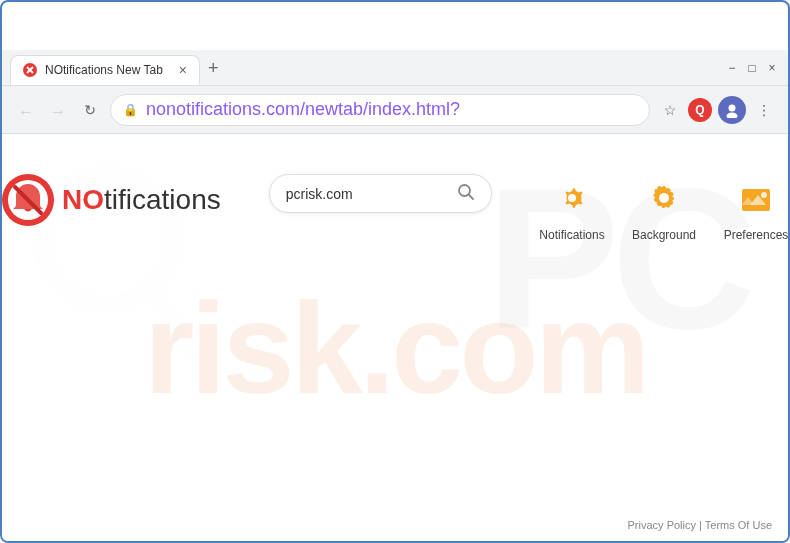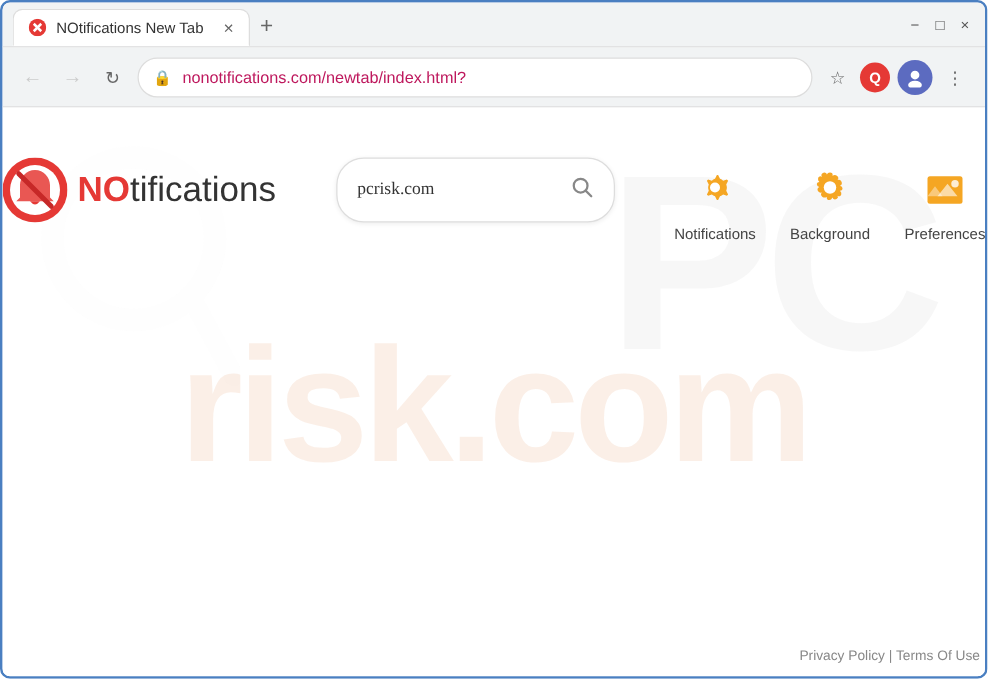--- a/index.html
+++ b/index.html
@@ -24,20 +24,21 @@
 
     
     .title-bar {
       background: #f1f3f4;
       height: 36px;
       display: flex;
       align-items: center;
       border-bottom: 1px solid #ddd;
       padding: 0 8px;
       gap: 4px;
+      margin-top: 48px;
     }
 
     .tab-area {
       display: flex;
       align-items: flex-end;
       flex: 1;
       height: 100%;
       padding-top: 8px;
     }
 
@@ -141,22 +142,22 @@
       padding: 0 12px;
       gap: 8px;
     }
 
     .lock-icon {
       color: #666;
       font-size: 12px;
     }
 
     .url-text {
-      font-size: 13px;
-      color: #be185d;
+      font-size: 18px;
+      color: #8b5cf6;
       flex: 1;
     }
 
     .address-actions {
       display: flex;
       gap: 6px;
       align-items: center;
     }
 
     .addr-icon {
@@ -268,30 +269,29 @@
 
     .logo-text-tifications {
       color: #333;
       font-size: 28px;
       font-weight: 400;
     }
 
     
     .search-bar {
       width: 340px;
-      height: 52px;
+      height: 39px;
       border: 1.5px solid #ddd;
       border-radius: 22px;
       display: flex;
       align-items: center;
       padding: 0 16px;
       background: #fff;
       box-shadow: 0 1px 4px rgba(0,0,0,0.08);
       margin-bottom: 36px;
-      font-family: Liberation Serif, serif;
     }
 
     .search-input-text {
       flex: 1;
       font-size: 14px;
       color: #333;
     }
 
     .search-icon-btn {
       color: #888;
@@ -327,21 +327,21 @@
     .icon-label {
       font-size: 12px;
       color: #444;
       text-align: center;
     }
 
     
     .footer {
       position: absolute;
       bottom: 10px;
-      right: 4px;
+      right: 16px;
       font-size: 11px;
       color: #888;
       z-index: 1;
     }
 
     .footer a {
       color: #888;
       text-decoration: none;
     }
   </style>

